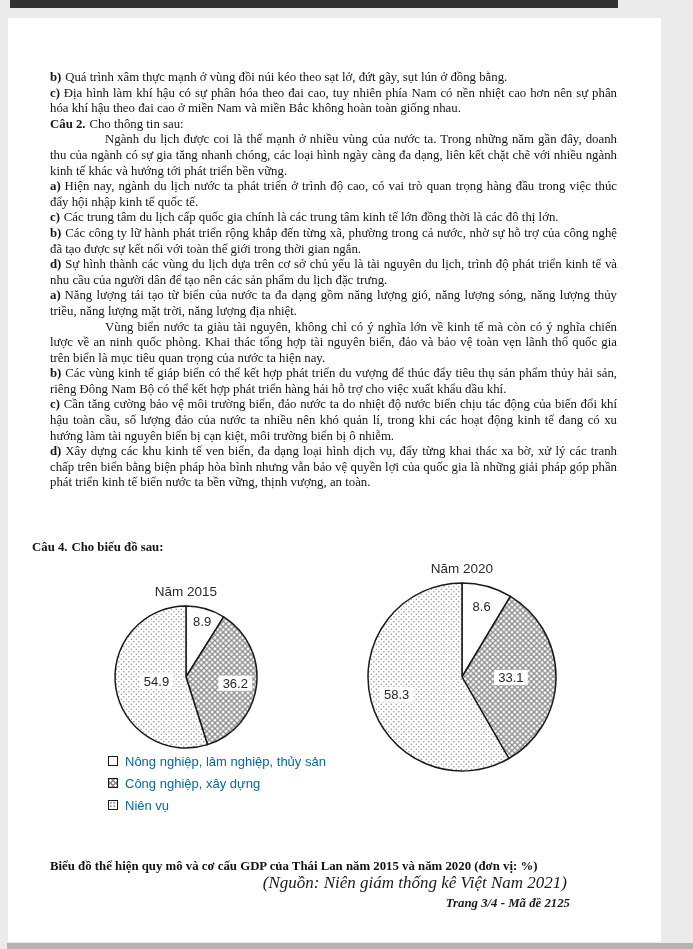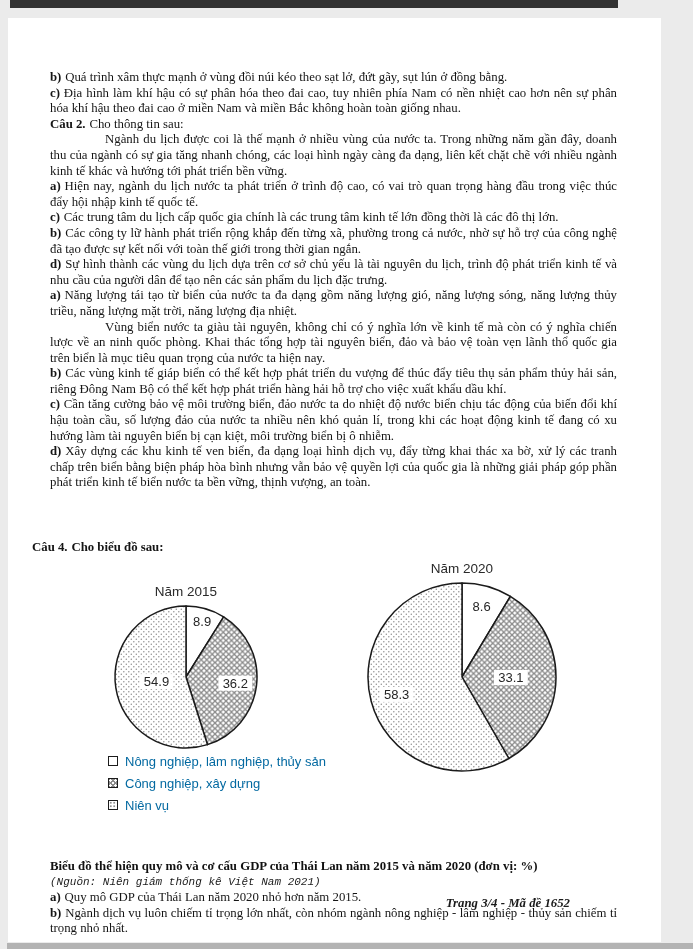--- a/index.html
+++ b/index.html
@@ -27,21 +27,21 @@
   .lg-plain { background:#ffffff; }
   .lg-hatch { background:
       repeating-linear-gradient(45deg, #8c8c8c 0, #8c8c8c 1px, transparent 1px, transparent 3.5px),
       repeating-linear-gradient(135deg, #8c8c8c 0, #8c8c8c 1px, transparent 1px, transparent 3.5px),
       #ffffff; }
   .lg-dots { background: radial-gradient(circle, #8f8f8f 0.8px, transparent 1px) 0 0 / 3.5px 3.5px, #ffffff; }
   .legend-label { font-family:Liberation Sans, sans-serif; font-size:13px; color:#0369a1; white-space:nowrap; }
 
   .caption-block { position:absolute; left:42px; top:797px; width:567px;margin-top:44px; }
   .chart-caption { font-size:12.8px; line-height:15.6px; font-weight:bold; color:#111; }
-  .chart-source { font-size:11px; line-height:15.6px; font-style:italic; text-align:left; padding-right:50px; color:#1a1a1a;font-family:Liberation Mono, monospace; }
+  .chart-source { font-size:17px; line-height:15.6px; font-style:italic; text-align:right; padding-right:50px; color:#1a1a1a; }
 
   .page-footer { position:absolute; left:42px; top:878px; width:567px; text-align:right; padding-right:47px;
                  font-size:12.8px; font-style:italic; font-weight:bold; color:#1a1a1a; }
 </style>
 </head>
 <body>
 
 <div class="screen">
   <div class="edge-top"></div>
 
@@ -116,23 +116,19 @@
           <div class="legend-row">
             <span class="legend-marker lg-dots"></span>
             <span class="legend-label">Niên vụ</span>
           </div>
         </div>
     </div>
 
     <div class="caption-block">
       <p class="chart-caption">Biểu đồ thể hiện quy mô và cơ cấu GDP của Thái Lan năm 2015 và năm 2020 (đơn vị: %)</p>
       <p class="chart-source">(Nguồn: Niên giám thống kê Việt Nam 2021)</p>
-      <div id="text-post">
-          <p class="para"><b class="plabel">a)</b><span class="ptext">Quy mô GDP của Thái Lan năm 2020 nhỏ hơn năm 2015.</span></p>
-          <p class="para"><b class="plabel">b)</b><span class="ptext">Ngành dịch vụ luôn chiếm tỉ trọng lớn nhất, còn nhóm ngành nông nghiệp - lâm nghiệp - thủy sản chiếm tỉ trọng nhỏ nhất.</span></p>
-        </div>
     </div>
 
-    <p class="page-footer">Trang 3/4 - Mã đề 1652</p>
+    <p class="page-footer">Trang 3/4 - Mã đề 2125</p>
   </div>
 
   <div class="edge-bottom"></div>
 </div>
 
 </body></html>

